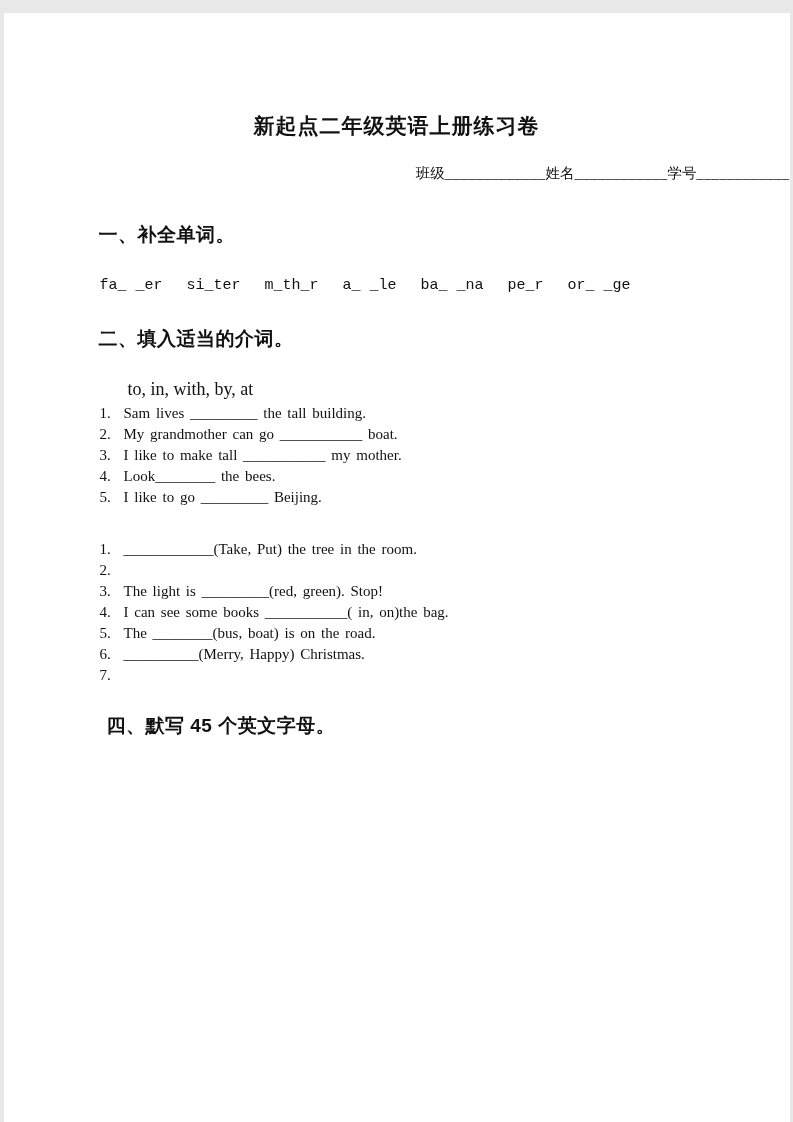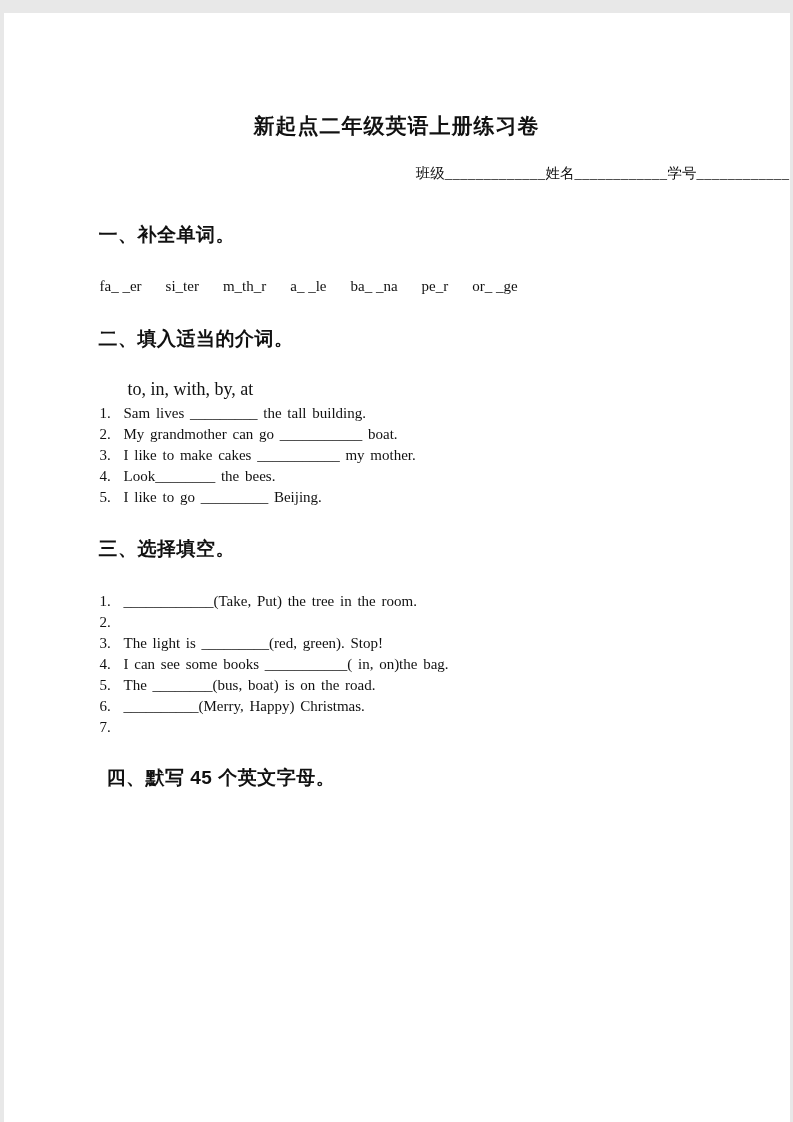--- a/index.html
+++ b/index.html
@@ -42,20 +42,21 @@
   .sec-heading.sec2 { margin-top: 34px; }
   .sec-heading.sec3 { margin-top: 30px; }
   .sec-heading.sec4 { margin-top: 29px; margin-left: 103px; }
   .words-row {
     margin: 32px 0 0 96px;
     font-size: 15px;
     line-height: 16px;
     display: flex;
     gap: 24px;
     white-space: pre;
+    font-family: Liberation Mono, monospace;
   }
   .word-bank {
     margin: 31px 0 0 124px;
     font-size: 18px;
     line-height: 17px;
   }
   .q-list { margin: 5px 0 0 96px; }
   .q-list.sec3-list { margin-top: 31px; }
   .q-row {
     display: flex;
@@ -98,33 +99,32 @@
     <div class="q-row">
       <span class="q-num">1.</span>
       <span class="q-text">Sam lives _________ the tall building.</span>
     </div>
     <div class="q-row">
       <span class="q-num">2.</span>
       <span class="q-text">My grandmother can go ___________ boat.</span>
     </div>
     <div class="q-row">
       <span class="q-num">3.</span>
-      <span class="q-text">I like to make cakes ___________ my mother.</span>
+      <span class="q-text">I like to make tall ___________ my mother.</span>
     </div>
     <div class="q-row">
       <span class="q-num">4.</span>
       <span class="q-text">Look________ the bees.</span>
     </div>
     <div class="q-row">
       <span class="q-num">5.</span>
       <span class="q-text">I like to go _________ Beijing.</span>
     </div>
   </div>
 
-  <div class="sec-heading sec3">三、选择填空。</div>
 
   <div class="q-list sec3-list">
     <div class="q-row">
       <span class="q-num">1.</span>
       <span class="q-text">____________(Take, Put) the tree in the room.</span>
     </div>
     <div class="q-row">
       <span class="q-num">2.</span>
     </div>
     <div class="q-row">

